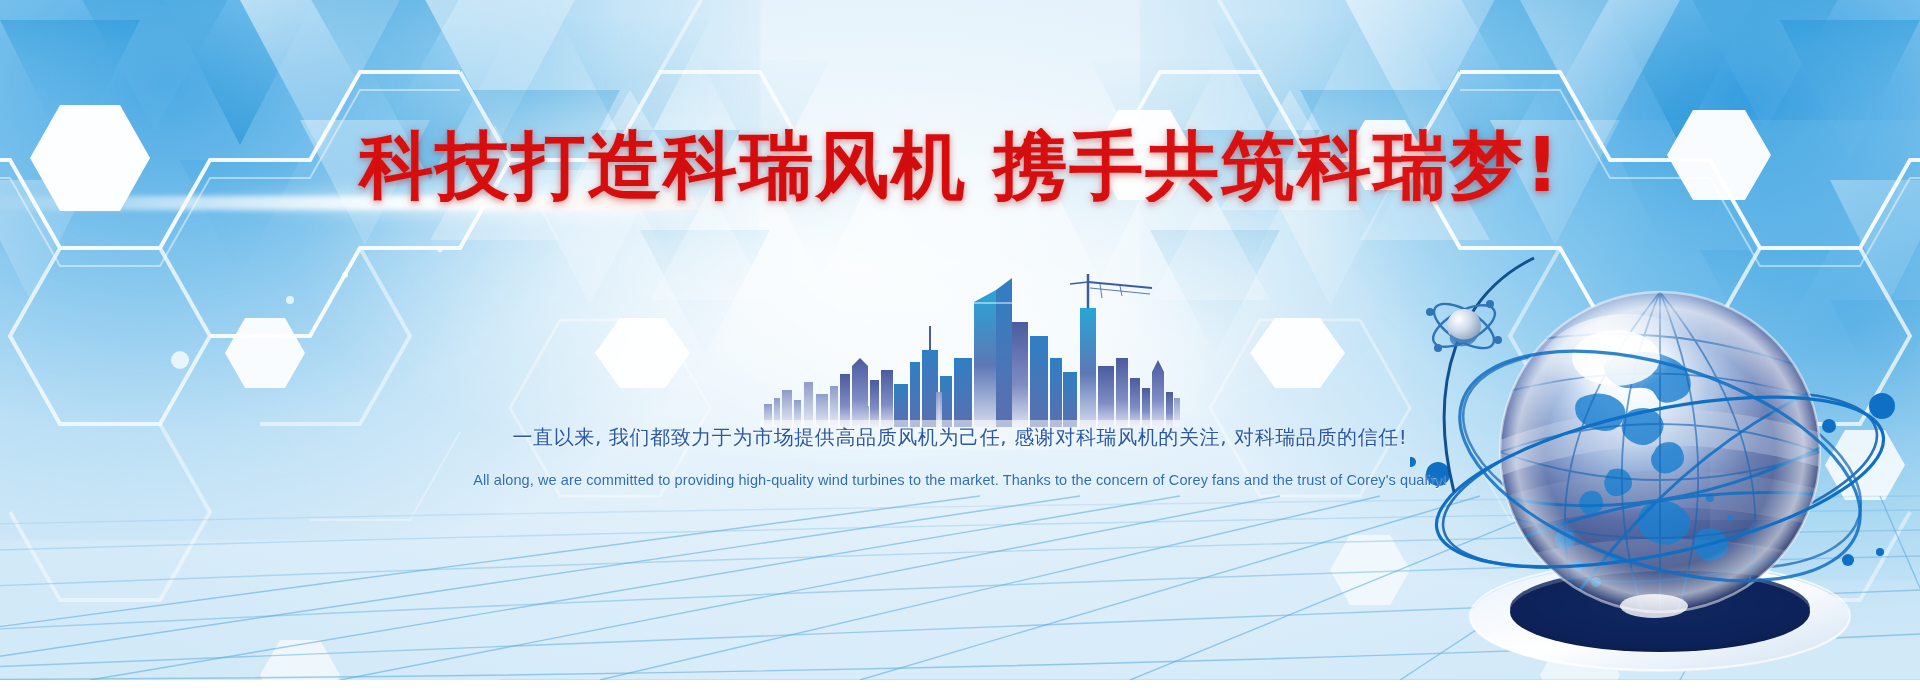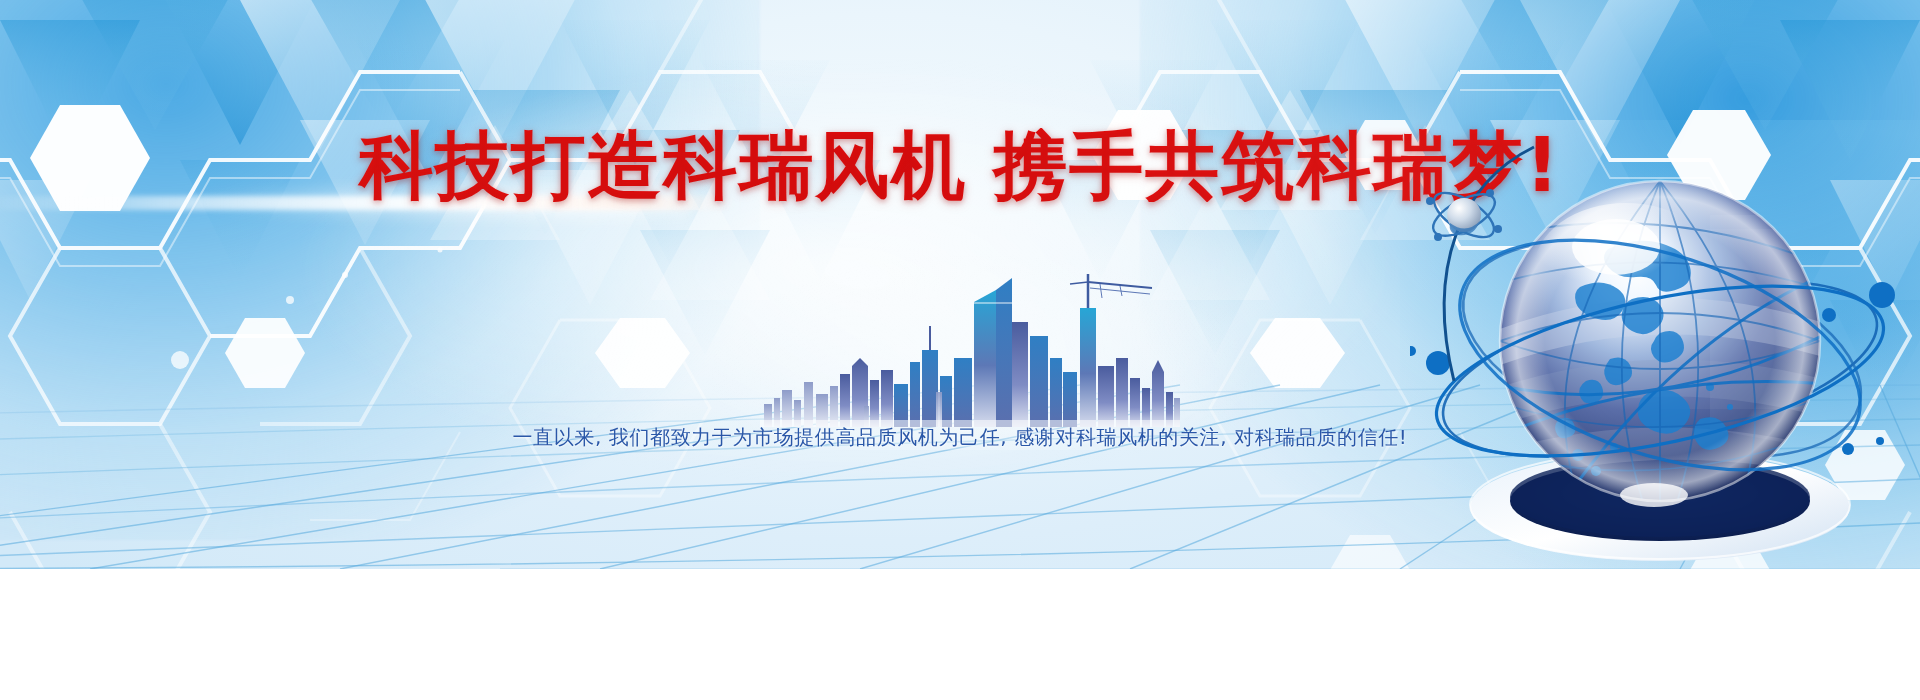--- a/index.html
+++ b/index.html
@@ -2,21 +2,21 @@
 <html><head>
 <meta charset="utf-8">
 <title>Corey Fan Banner</title>
 <style>
   html,body{margin:0;padding:0;background:#fff;}
   body{font-family:"Liberation Sans","DejaVu Sans",sans-serif;}
 
   .banner{
     position:relative;
     width:1920px;
-    height:569px;
+    height:680px;
     overflow:hidden;
     background:
       radial-gradient(ellipse 1100px 560px at 46% 34%, #f3fafe 0%, #eaf5fc 32%, #ddeefa 62%, #d2e9f8 100%);
   }
 
   
   .layer{position:absolute;inset:0;pointer-events:none;}
 
   
   .wash-tl{
@@ -527,14 +527,15 @@
           <circle cx="20" cy="82" r="4"></circle>
           <circle cx="88" cy="110" r="4"></circle>
           <circle cx="28" cy="118" r="4"></circle>
           <circle cx="80" cy="74" r="4"></circle>
         </g>
       </g>
     </svg>
   </div>
 
   <div class="subtitle-cn">一直以来, 我们都致力于为市场提供高品质风机为己任, 感谢对科瑞风机的关注, 对科瑞品质的信任!</div>
+  <div class="subtitle-en">All along, we are committed to providing high-quality wind turbines to the market. Thanks to the concern of Corey fans and the trust of Corey's quality!</div>
 
 </div>
 
 </body></html>

